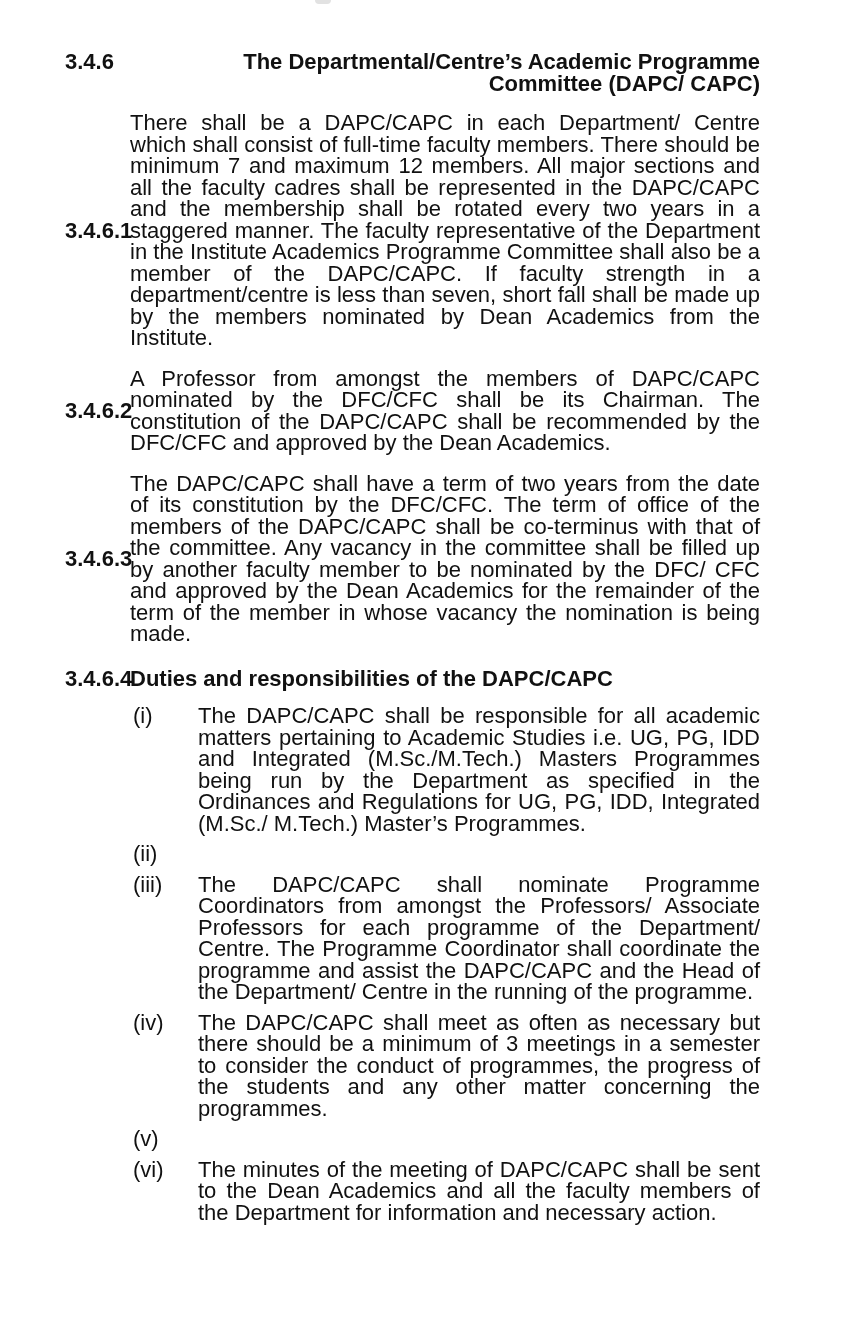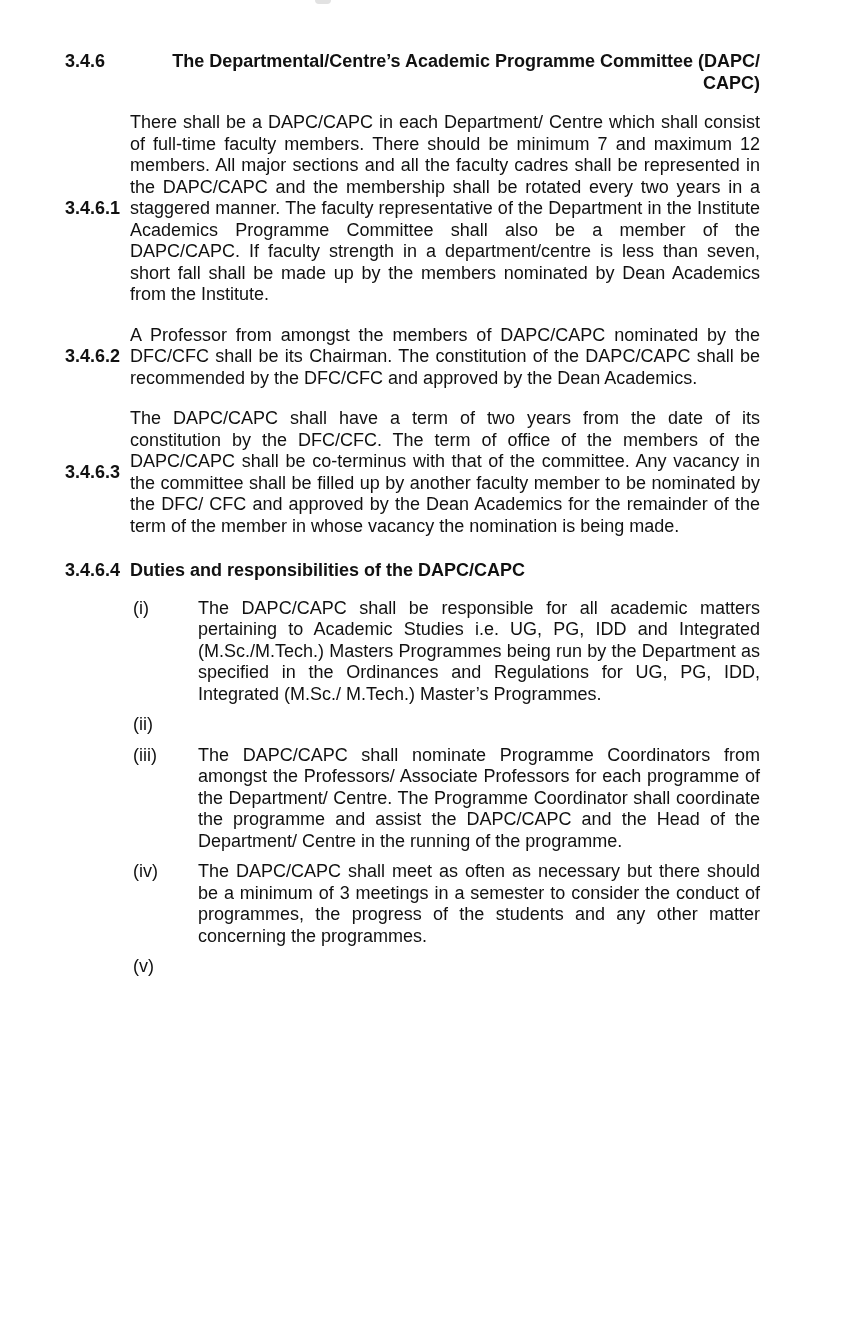--- a/index.html
+++ b/index.html
@@ -7,21 +7,21 @@
     padding: 0;
     background: #ffffff;
   }
   .page {
     position: relative;
     width: 863px;
     height: 1320px;
     background: #ffffff;
     color: #111111;
     font-family: "Liberation Sans", sans-serif;
-    font-size: 18px;
+    font-size: 22px;
     line-height: 21.5px;
     overflow: hidden;
   }
   .content {
     position: absolute;
     top: 51px;
     left: 65px;
     width: 695px;
   }
   .row {
@@ -138,17 +138,21 @@
 
       <div class="list-item">
         <div class="label-col">(iv)</div>
         <div class="text-col">The DAPC/CAPC shall meet as often as necessary but there should be a minimum of 3 meetings in a semester to consider the conduct of programmes, the progress of the students and any other matter concerning the programmes.</div>
       </div>
 
       <div class="list-item">
         <div class="label-col">(v)</div>
       </div>
 
+      <div class="list-item">
+        <div class="label-col">(vi)</div>
+        <div class="text-col">The minutes of the meeting of DAPC/CAPC shall be sent to the Dean Academics and all the faculty members of the Department for information and necessary action.</div>
+      </div>
 
     </div>
 
   </div>
 </div>
 
 </body></html>

